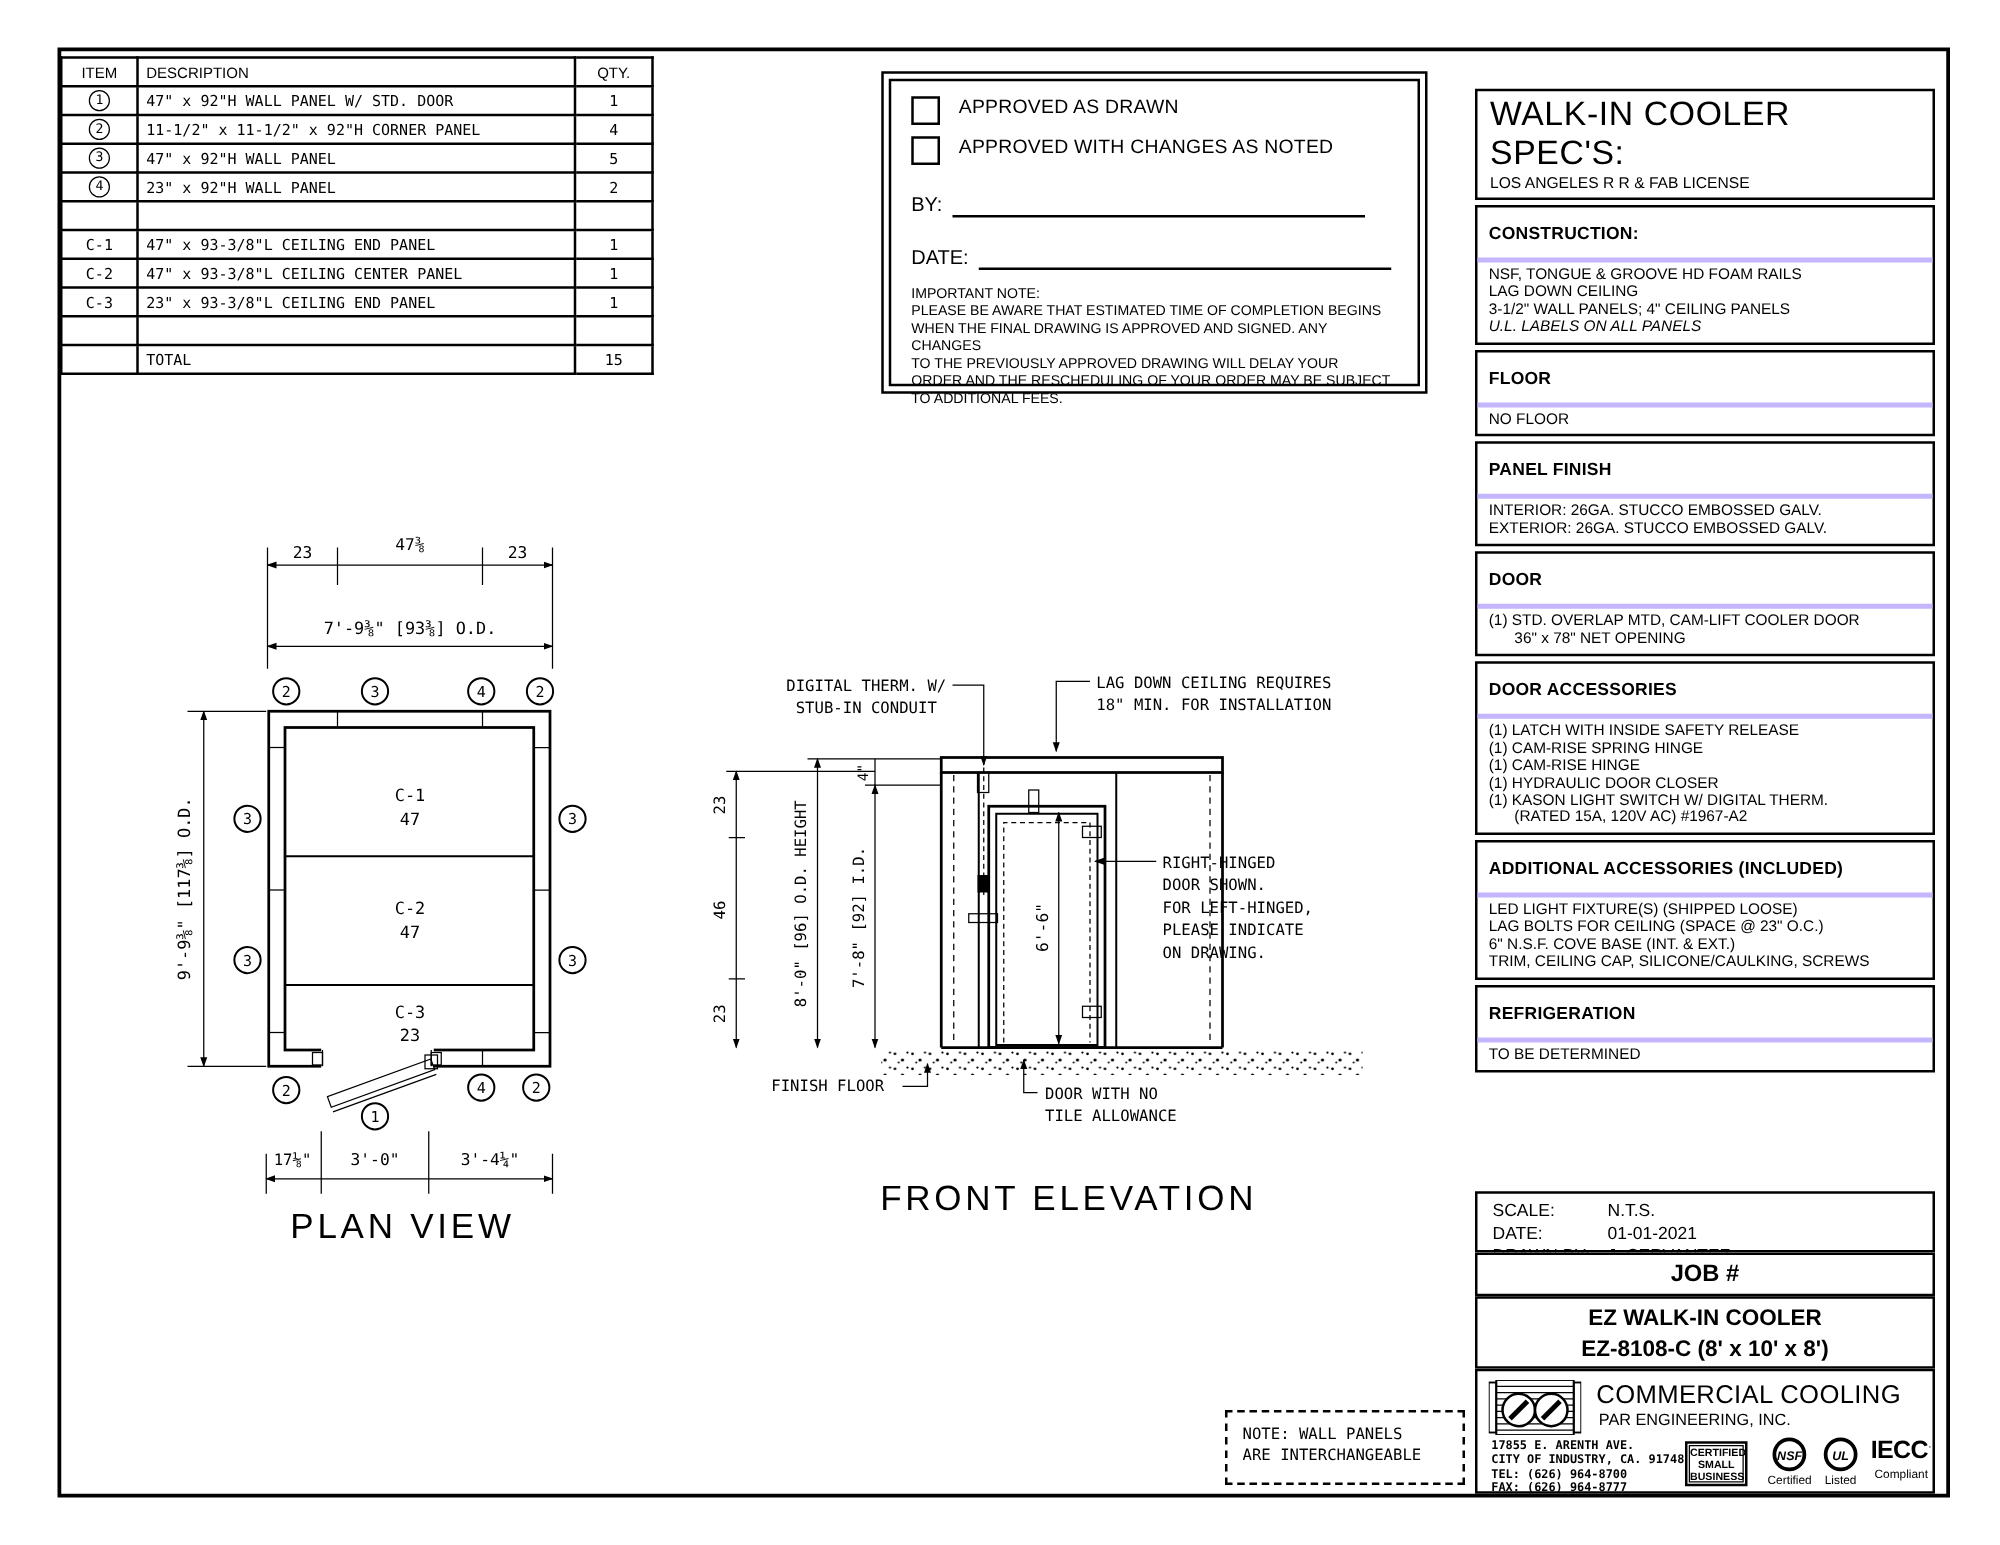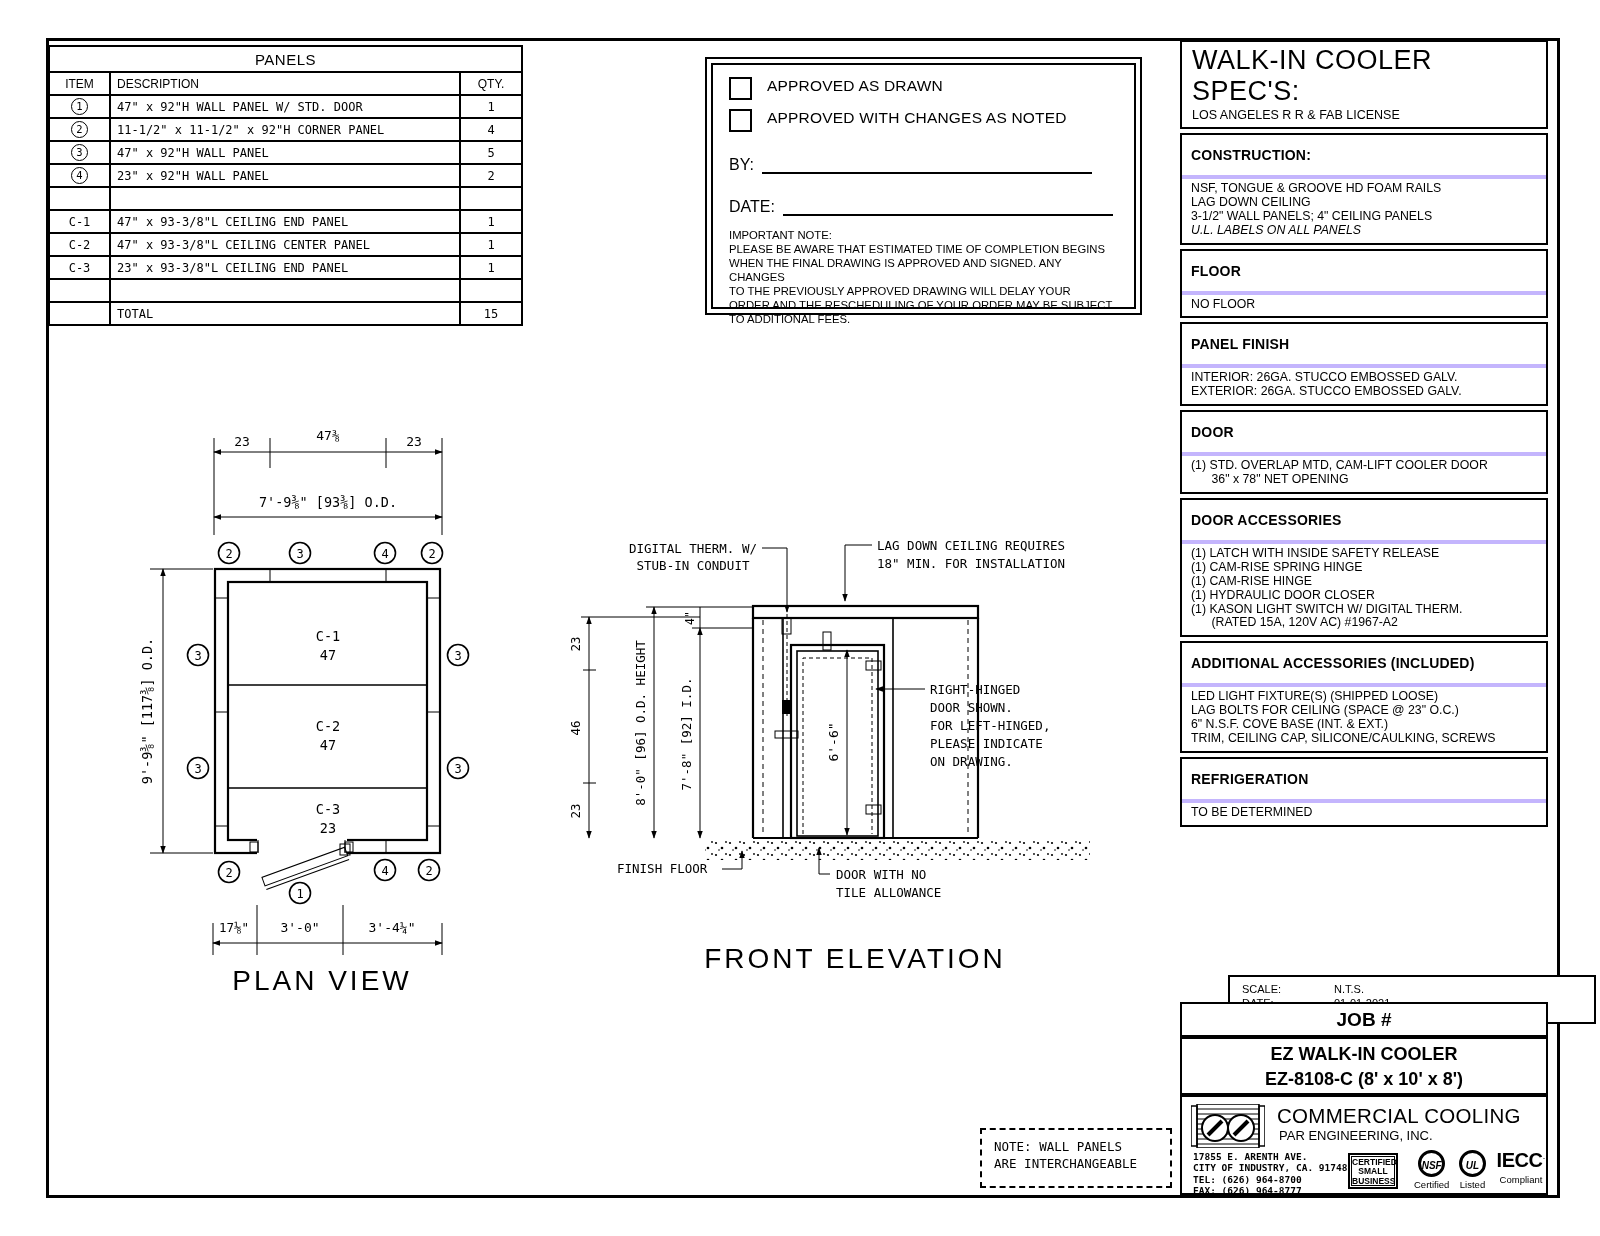--- a/index.html
+++ b/index.html
@@ -29,31 +29,31 @@
   .chk-row{display:flex;align-items:flex-start;margin-bottom:9px;}
   .chk{width:19px;height:19px;border:2px solid #000;flex:0 0 auto;}
   .chk-label{font-size:15.5px;padding-left:15px;letter-spacing:.2px;}
   .sig-row{display:flex;align-items:flex-end;margin-top:22px;font-size:16px;}
   .sig-line{flex:0 0 330px;border-bottom:2px solid #000;margin-left:8px;height:18px;}
   .imp-note{margin-top:12px;font-size:11.3px;line-height:1.24;}
 
   
   .speccol{position:absolute;left:1180px;top:40px;width:368px;display:flex;flex-direction:column;gap:4px;}
   .spec-box{border:2px solid #000;box-sizing:border-box;}
-  .spec-title{padding:3px 10px 5px 10px;}
+  .spec-title{padding:3px 10px 5px 10px;margin-top:31px;}
   .spec-title .big{font-size:27px;letter-spacing:.5px;}
   .spec-title .sub{font-size:12.5px;margin-top:1px;}
   .spec-head{font-weight:bold;font-size:14px;padding:12px 9px;border-bottom:4px solid #c4b5fd;letter-spacing:.2px;}
   .spec-body{padding:3px 9px 5px 9px;font-size:12.3px;line-height:1.13;border-radius:25px;}
   .spec-body div{white-space:pre;}
   .it{font-style:italic;}
 
   
   .tb{position:absolute;left:1180px;width:368px;border:2px solid #000;box-sizing:border-box;background:#fff;}
-  .tb-meta{top:975px;height:49px;padding:5px 12px;font-size:11px;line-height:1.28;margin-left:48px;}
+  .tb-meta{top:953px;height:49px;padding:5px 12px;font-size:14px;line-height:1.28;}
   .tb-meta .lab{display:inline-block;width:92px;}
   .tb-job{top:1002px;height:35px;text-align:center;font-weight:bold;font-size:19px;line-height:31px;}
   .tb-prod{top:1037px;height:58px;text-align:center;font-weight:bold;font-size:18px;line-height:1.4;padding-top:3px;}
   .tb-co{top:1095px;height:100px;}
   .co-name{position:absolute;left:95px;top:7px;font-size:20.5px;letter-spacing:.3px;}
   .co-sub{position:absolute;left:97px;top:31px;font-size:13px;text-align:right;}
   .co-addr{position:absolute;left:11px;top:54px;font-size:9.5px;font-weight:bold;line-height:1.2;}
   .logo{position:absolute;left:9px;top:7px;}
   .csb{position:absolute;left:166px;top:56px;width:50px;height:36px;border:2px solid #000;box-sizing:border-box;}
   .csb-inner{position:absolute;inset:1px;border:1px solid #000;text-align:center;font-size:8.5px;font-weight:bold;line-height:1.1;padding-top:1px;}
@@ -79,23 +79,20 @@
   svg .dash{stroke-dasharray:5 4;}
   svg .ttl{font-family:"Liberation Sans",sans-serif;letter-spacing:3px;}
 </style>
 </head>
 <body>
 
 <div class="frame"></div>
 
 <table class="panels">
   <tbody>
-      <tr class="t-title">
-        <td colspan="3">PANELS</td>
-      </tr>
   <tr class="t-head">
     <td class="col-item">ITEM</td>
     <td class="col-desc left">DESCRIPTION</td>
     <td class="col-qty">QTY.</td>
   </tr>
   <tr class="r">
         <td><span class="circ">1</span></td>
         <td class="left cad">47" x 92"H WALL PANEL W/ STD. DOOR</td>
         <td class="cad">1</td>
       </tr>

